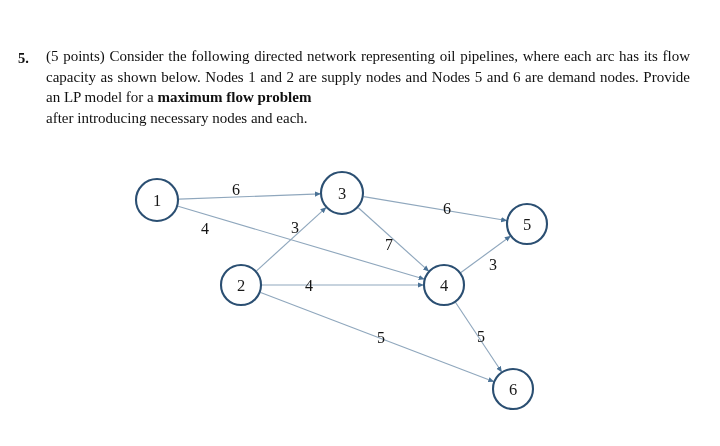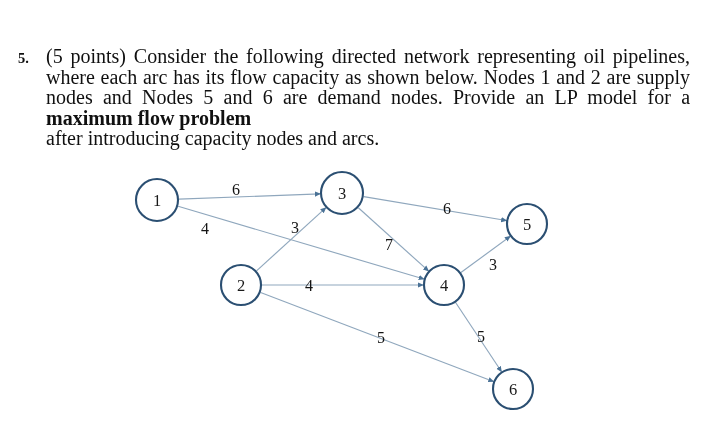--- a/index.html
+++ b/index.html
@@ -28,21 +28,21 @@
     left: 0px;
     top: 2px;
     width: 28px;
     font-weight: bold;
     font-size: 14.5px;
     line-height: 20.5px;
     text-align: left;
   }
   #question-text {
     margin-left: 28px;
-    font-size: 20px;
+    font-size: 15px;
     line-height: 20.5px;
     text-align: justify;
     text-justify: inter-word;
   }
   #question-text .b { font-weight: bold; }
   #question-text .lastline { display: block; text-align: left; }
 
   
   #network-figure {
     position: absolute;
@@ -83,21 +83,21 @@
 </style>
 </head>
 <body>
 
 <div id="question-block">
   <div id="question-number">5.</div>
   <div id="question-text">
     <span>(5 points) Consider the following directed network representing oil pipelines, where</span>
     <span>each arc has its flow capacity as shown below. Nodes 1 and 2 are supply nodes and</span>
     <span>Nodes 5 and 6 are demand nodes. Provide an LP model for a </span><span class="b">maximum flow problem</span>
-    <span class="lastline">after introducing capacity nodes and arcs.</span>
+    <span class="lastline">after introducing necessary nodes and each.</span>
   </div>
 </div>
 
 <div id="network-figure">
   <svg id="network-svg" width="720" height="446" viewBox="0 0 720 446" xmlns="http://www.w3.org/2000/svg">
     <defs>
       <marker id="arrow" viewBox="0 0 10 10" refX="8.6" refY="5" markerWidth="5.2" markerHeight="5.2" orient="auto-start-reverse">
         <path d="M 0 0.6 L 10 5 L 0 9.4 z" class="arrowhead-fill"></path>
       </marker>
     </defs>

